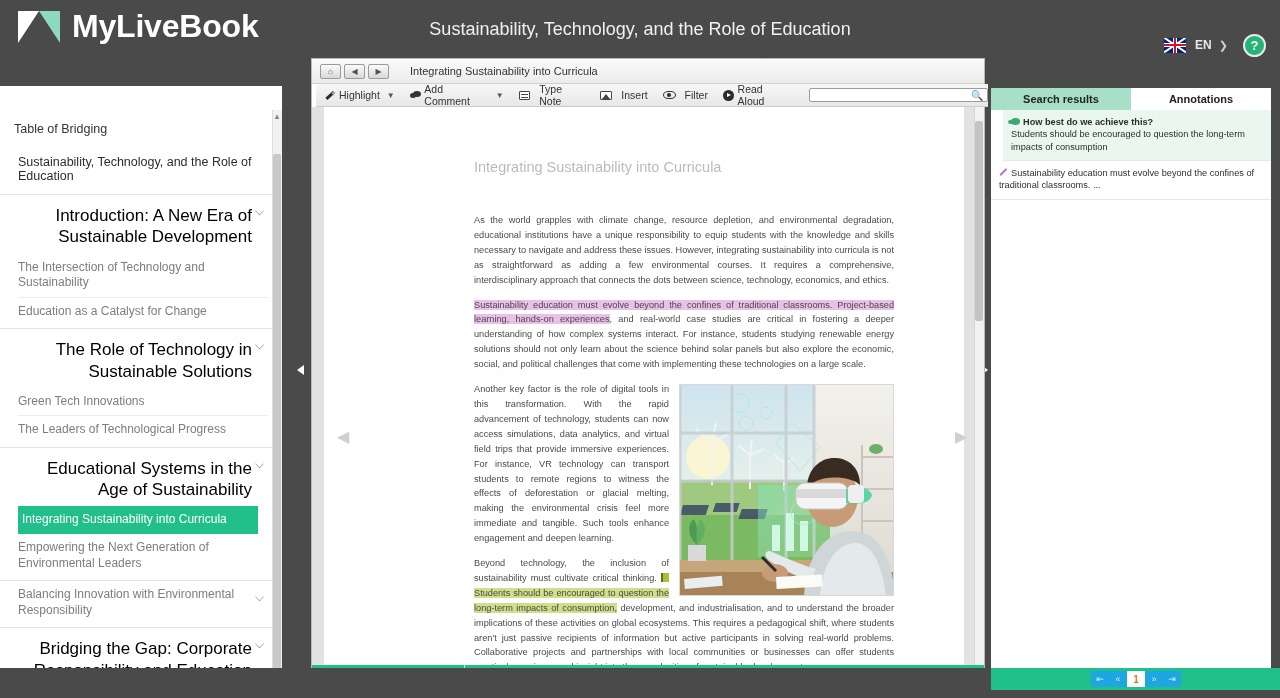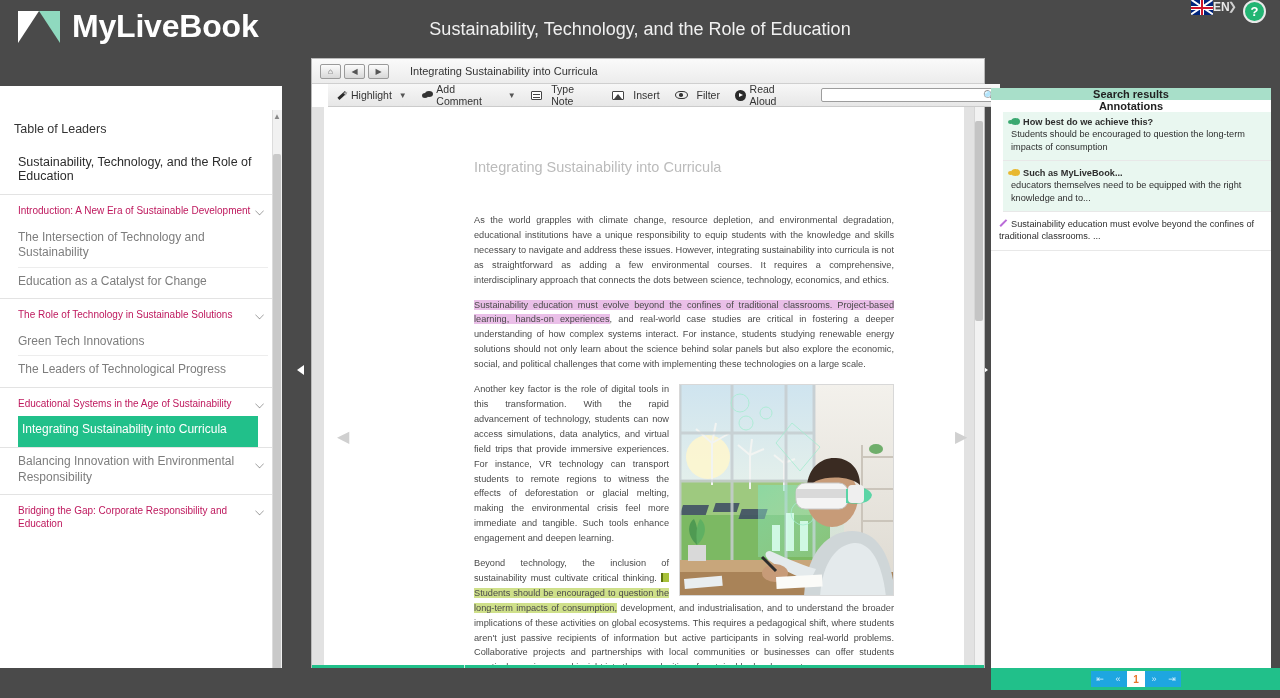--- a/index.html
+++ b/index.html
@@ -34,22 +34,22 @@
   }
   #logo-text {
     color: #fff; font-size: 32px; font-weight: 600; letter-spacing: -0.2px;
   }
   #app-title {
     position: absolute; left: 0; top: 0; width: 1280px; height: 58px;
     line-height: 58px; text-align: center;
     color: #f0f0f0; font-size: 18px;
   }
   #topbar-right {
-    position: absolute; right: 14px; top: 0; height: 58px;
-    display: flex; align-items: flex-start; gap: 0;
+    position: absolute; right: 14px; top: 16px; height: 58px;
+    display: flex; align-items: center; gap: 9px;
   }
   .flag-uk {
     width: 22px; height: 15px; position: relative; overflow: hidden;
     background: #00247d; border-radius: 1px;
   }
   .flag-uk::before {
     content: ""; position: absolute; left: 0; top: 5.5px;
     width: 22px; height: 4px; background: #fff;
   }
   .flag-uk::after {
@@ -105,21 +105,21 @@
   }
   .toc-root {
     padding: 9px 14px 11px 18px;
     font-size: 12.5px; color: #2c2c2c;
     border-bottom: 1px solid #e3e3e3;
   }
   .toc-group { border-bottom: 1px solid #e3e3e3; position: relative; }
   .toc-group:last-child { border-bottom: none; }
   .toc-parent {
     padding: 10px 30px 6px 18px;
-    font-size: 10px; color: #be185d; line-height: 1.25;
+    font-size: 17px; color: #000000; line-height: 1.25; text-align: right;
   }
   .toc-chevron {
     position: absolute; right: 18px; top: 9px;
     font-size: 11px; color: #777;
   }
   .toc-child {
     margin: 0 14px 0 18px;
     padding: 6px 0 6px 0;
     font-size: 12px; color: #7d7d7d; line-height: 1.3;
     border-bottom: 1px solid #ededed;
@@ -170,21 +170,21 @@
     width: 21px; height: 15px;
     background: linear-gradient(#fcfcfc, #d8d8d8);
     border: 1px solid #9a9a9a; border-radius: 2px;
     display: flex; align-items: center; justify-content: center;
     font-size: 8px; color: #555;
   }
   #doc-crumb {
     margin-left: 18px; font-size: 11px; color: #333;
   }
   #reader-toolbar {
-    position: absolute; left: 16px; top: 25px; width: 672px; height: 23px;
+    position: absolute; left: 4px; top: 25px; width: 672px; height: 23px;
     background: linear-gradient(#f7f7f7, #e7e7e7);
     border-bottom: 1px solid #cbcbcb;
     display: flex; align-items: center; padding-left: 9px;
     font-size: 10.5px; color: #333;
   }
   .tb-item { display: flex; align-items: center; gap: 4px; margin-right: 15px; }
   .tb-caret { font-size: 8px; color: #555; margin-left: 3px; }
   .ic { display: inline-block; }
   .ic-pen {
     width: 10px; height: 10px; position: relative;
@@ -325,21 +325,21 @@
     position: absolute; left: 0; top: 0; width: 100%; height: 100%;
     display: flex; align-items: center; justify-content: center;
     font-size: 9px; font-weight: bold; color: #1b1b1b; line-height: 1;
   }
 
   
   #rightpanel {
     position: absolute; left: 991px; top: 88px; width: 280px; height: 580px;
     background: #fff;
   }
-  #rp-tabs { display: flex; height: 22px; flex-direction: column; }
+  #rp-tabs { display: flex; height: 22px; }
   .rp-tab {
     flex: 1; display: flex; align-items: center; justify-content: center;
     font-size: 11px; font-weight: bold; color: #222;
   }
   .rp-tab.on { background: #a8dfc9; }
   .rp-tab.off { background: #fff; }
   #rp-list { background: #fff; }
   .rp-entry {
     padding: 6px 8px 7px 8px;
     border-bottom: 1px solid #e8e8e8;
@@ -419,39 +419,40 @@
     <span id="lang-label">EN</span>
     <span id="lang-chev">❯</span>
     <div id="help-icon">?</div>
   </div>
 </div>
 
 <div id="contents-tab">Contents</div>
 
 <div id="sidebar">
   <div id="toc-scroll">
-    <div id="toc-head">Table of Leaders</div>
+    <div id="toc-head">Table of Bridging</div>
     <div class="toc-root">Sustainability, Technology, and the Role of Education</div>
     <div id="toc-groups">
         <div class="toc-group">
           <div class="toc-chevron" style="font-size: 12px;">⌵</div>
           <div class="toc-parent">Introduction: A New Era of Sustainable Development</div>
           <div class="toc-child">The Intersection of Technology and Sustainability</div>
           <div class="toc-child">Education as a Catalyst for Change</div>
         </div>
         <div class="toc-group">
           <div class="toc-chevron" style="font-size: 12px;">⌵</div>
           <div class="toc-parent">The Role of Technology in Sustainable Solutions</div>
           <div class="toc-child">Green Tech Innovations</div>
           <div class="toc-child">The Leaders of Technological Progress</div>
         </div>
         <div class="toc-group">
           <div class="toc-chevron" style="font-size: 12px;">⌵</div>
           <div class="toc-parent">Educational Systems in the Age of Sustainability</div>
           <div class="toc-child active">Integrating Sustainability into Curricula</div>
+          <div class="toc-child">Empowering the Next Generation of Environmental Leaders</div>
         </div>
         <div class="toc-group">
           <div class="toc-chevron" style="font-size: 12px;">⌵</div>
           <div class="toc-child">Balancing Innovation with Environmental Responsibility</div>
         </div>
         <div class="toc-group">
           <div class="toc-chevron" style="font-size: 12px;">⌵</div>
           <div class="toc-parent">Bridging the Gap: Corporate Responsibility and Education</div>
         </div>
       </div>
@@ -657,21 +658,20 @@
   </div>
 </div>
 
 <div id="rightpanel">
   <div id="rp-tabs">
     <div class="rp-tab on">Search results</div>
     <div class="rp-tab off">Annotations</div>
   </div>
   <div id="rp-list">
       <div class="rp-entry tint"><span class="rp-bubble-green"></span><span class="rp-title">How best do we achieve this?</span><br><span>Students should be encouraged to question the long-term impacts of consumption</span></div>
-      <div class="rp-entry tint"><span class="rp-bubble-yellow"></span><span class="rp-title">Such as MyLiveBook...</span><br><span>educators themselves need to be equipped with the right knowledge and to...</span></div>
       <div class="rp-entry"><span class="rp-pen"></span><span>Sustainability education must evolve beyond the confines of traditional classrooms. ...</span></div>
     </div>
 </div>
 
 <div id="bottombar">
   <div id="bb-green"></div>
   <div id="pager">
     <div class="pg-btn">⇤</div>
     <div class="pg-btn">«</div>
     <div class="pg-cur">1</div>

